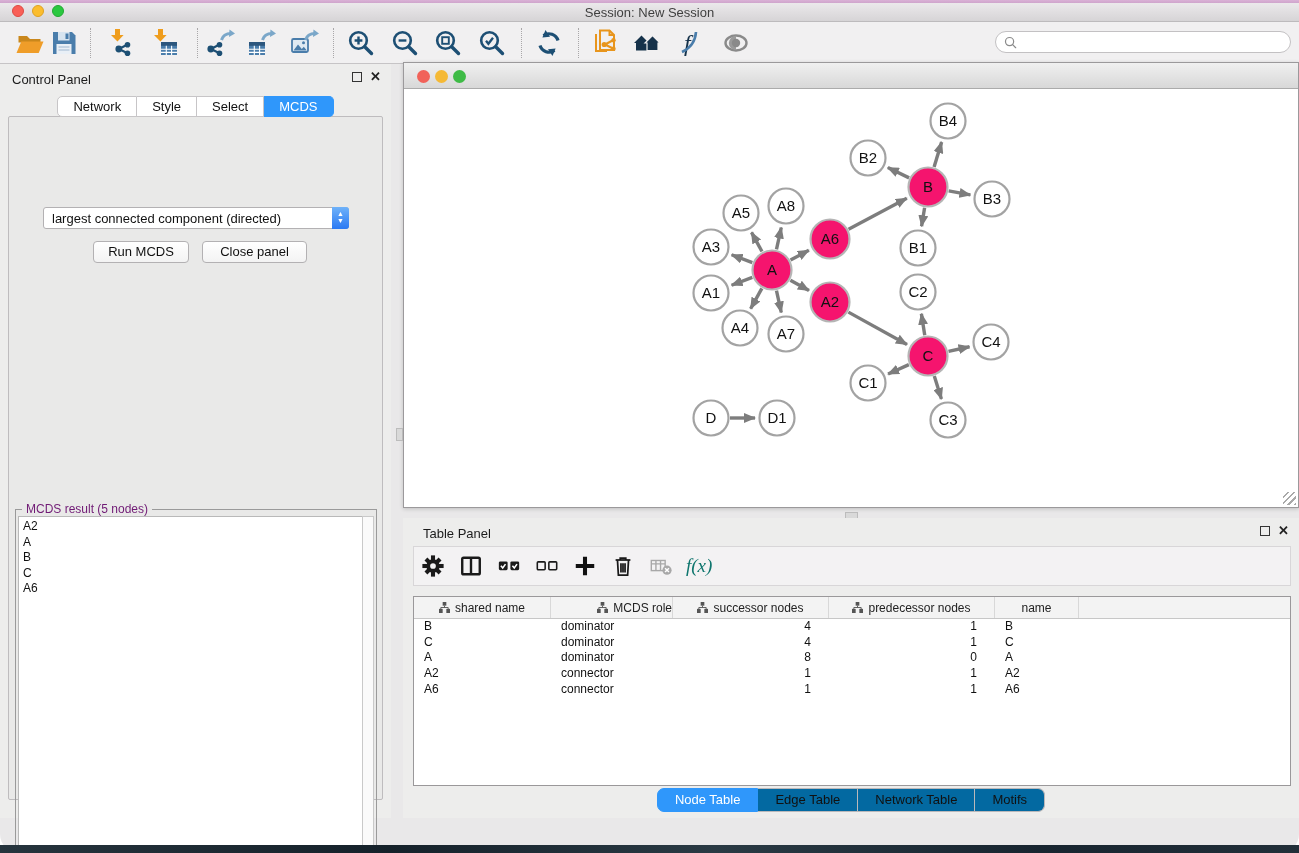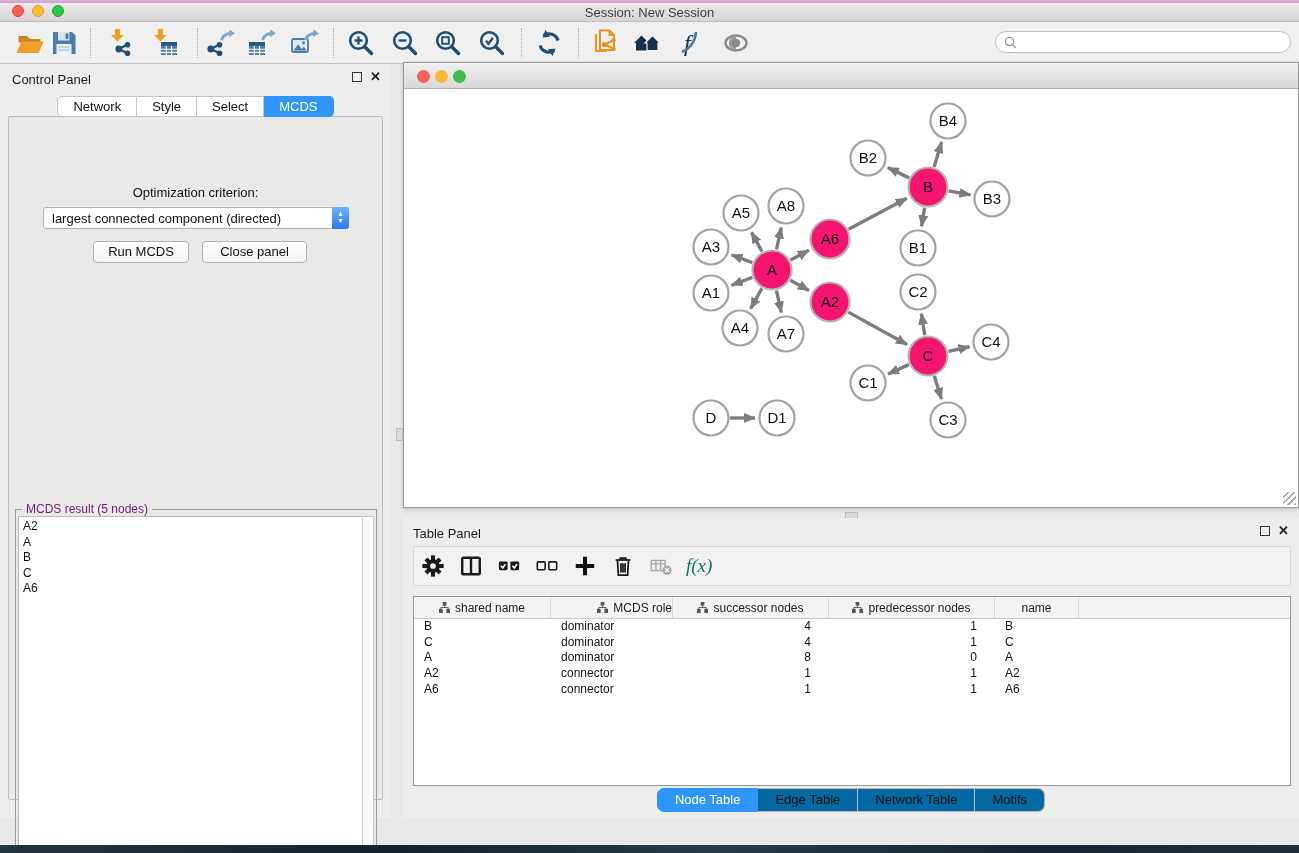--- a/index.html
+++ b/index.html
@@ -1,17 +1,17 @@
 <!DOCTYPE html>
 <html><head>
 <meta charset="utf-8">
 <style>
   * { margin:0; padding:0; box-sizing:border-box; }
   html,body { width:1299px; height:853px; overflow:hidden; font-family:"Liberation Sans", sans-serif; }
-  .screen { position:relative; width:1299px; height:853px; background:#e9e8e9; }
+  .screen { position:relative; width:1299px; height:853px; background:#e9e8e9;border-radius:19px; }
 
   
   .top-strip { position:absolute; left:0; top:0; width:100%; height:3px;
     background:linear-gradient(#dab2d6,#cfa4cc); }
   .titlebar { position:absolute; left:0; top:3px; width:100%; height:19px;
     background:linear-gradient(#ebe9eb,#d6d4d6); border-bottom:1px solid #bdbbbd; }
   .titlebar .title { position:absolute; left:0; right:0; top:2px; text-align:center;
     font-size:13px; color:#3f3f3f; }
   .tl { position:absolute; width:12px; height:12px; border-radius:50%; top:2px; }
   .tl.red { left:12px; background:#f95f57; border:0.5px solid #dd4a43; }
@@ -289,21 +289,20 @@
         <span class="close-btn">✕</span>
       </span>
     </div>
     <div class="cp-tabs">
         <div class="cp-tab">Network</div>
         <div class="cp-tab">Style</div>
         <div class="cp-tab">Select</div>
         <div class="cp-tab active">MCDS</div>
       </div>
     <div class="cp-body">
-      <div class="opt-label">Optimization criterion:</div>
       <div class="dropdown">
         <span class="dd-text">largest connected component (directed)</span>
         <span class="dd-stepper">
             <span>▲</span>
             <span>▼</span>
           </span>
       </div>
       <div class="cp-btn btn-run">Run MCDS</div>
       <div class="cp-btn btn-close">Close panel</div>
       <div class="result-box">
@@ -437,21 +436,21 @@
             <text x="543" y="336" text-anchor="middle" font-size="15" font-family="&quot;Liberation Sans&quot;, sans-serif" fill="#111">C3</text>
           </g>
         </svg></div>
     <div class="resize-grip"></div>
   </div>
   <div class="split-h"></div>
   <div class="split-v"></div>
 
   <div class="table-panel">
     <div class="panel-head">
-      <span class="panel-title" style="left:10px;">Table Panel</span>
+      <span class="panel-title" style="left:20px;">Table Panel</span>
       <span class="win-btns">
         <span class="float-btn"></span>
         <span class="close-btn">✕</span>
       </span>
     </div>
     <div class="tp-toolbar">
         <div class="tp-tool">
           <svg viewBox="0 0 26 26">
             <g fill="#1a1a1a">
               <rect x="10.8" y="1.5" width="4.4" height="6"></rect>

